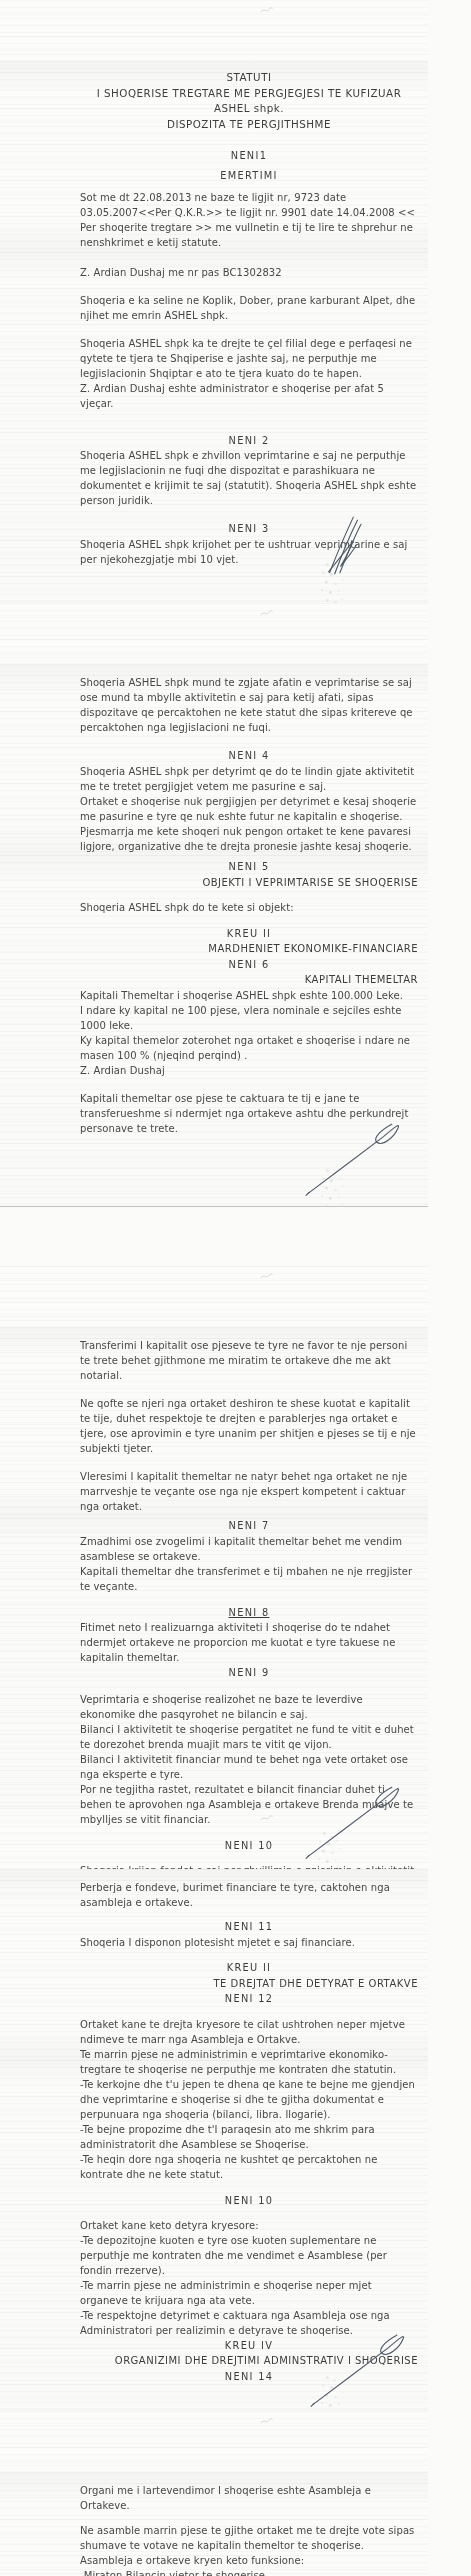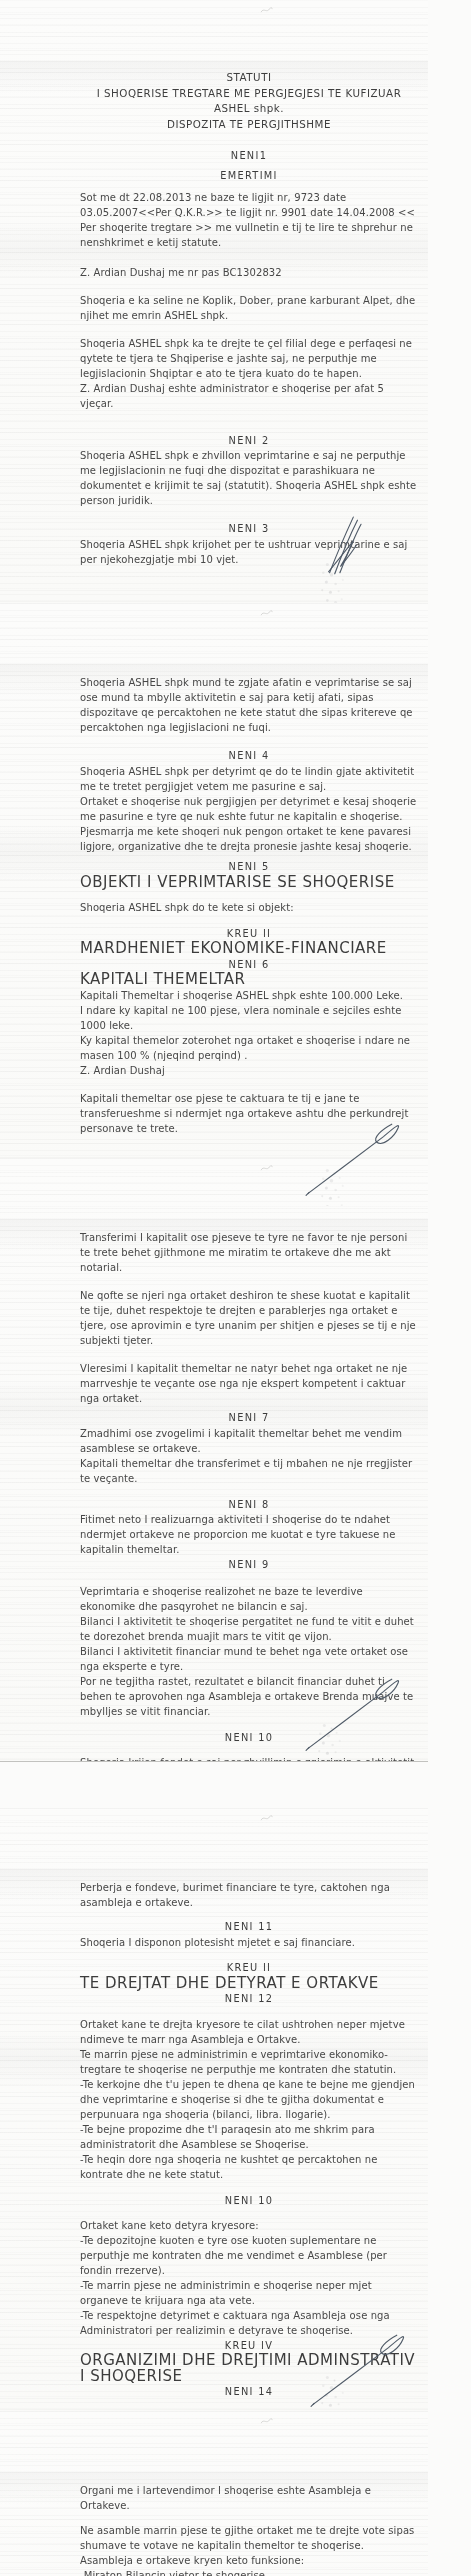--- a/index.html
+++ b/index.html
@@ -12,21 +12,21 @@
           repeating-linear-gradient(180deg, rgba(120,120,120,0.028) 0 1px, rgba(255,255,255,0) 1px 12px),
           linear-gradient(180deg,#fcfcfb,#fafaf8);}
   .page::before{content:"";position:absolute;left:0;top:61px;width:100%;height:33px;
         background:linear-gradient(rgba(135,135,135,0.07),rgba(135,135,135,0.0));}
   .page::after{content:"";position:absolute;left:0;top:222px;width:100%;height:57px;
         background:linear-gradient(rgba(135,135,135,0.0),rgba(135,135,135,0.055),rgba(135,135,135,0.0));}
   .content{position:absolute;left:80px;top:0;width:338px;z-index:2;}
   .b{margin:0;}
   .title{font-size:10.3px;line-height:15.5px;text-align:center;letter-spacing:0.5px;color:#3e3e3e;}
   .h{font-size:9.8px;line-height:15.5px;text-align:center;letter-spacing:1.3px;color:#3c3c3c;}
-  .hc{font-size:15px;line-height:15.5px;text-align:left;letter-spacing:0.5px;color:#3c3c3c;}
+  .hc{font-size:10px;line-height:15.5px;text-align:right;letter-spacing:0.5px;color:#3c3c3c;}
   .p{font-size:10px;line-height:15px;letter-spacing:0.1px;}
   .sig{position:absolute;z-index:3;}
   .sig svg path{fill:none;stroke:#505b68;stroke-width:2.2;stroke-linecap:round;}
   .stamp{position:absolute;z-index:1;opacity:0.8;}
   .fold{position:absolute;left:260px;top:6.2px;z-index:1;opacity:0.45;}
   .fold svg path{fill:none;stroke:#9a9a97;stroke-width:1.5;}
 </style>
 </head>
 <body>
 
@@ -130,34 +130,34 @@
             <circle cx="36" cy="64" r="3" opacity="0.24"></circle>
       <circle cx="52" cy="62" r="2" opacity="0.15"></circle>
             <circle cx="30" cy="80" r="2.5" opacity="0.2"></circle>
       <circle cx="46" cy="84" r="3" opacity="0.16"></circle>
             <circle cx="58" cy="78" r="2" opacity="0.12"></circle>
       <circle cx="24" cy="94" r="2" opacity="0.15"></circle>
     </g>
   </svg>
 </div>
     </div>
-    <div class="page" style="top: 1158px;">
+    <div class="page" style="top: 1266px;">
       <div class="fold">
   <svg width="13.4" height="9.3" viewBox="0 0 26 18">
     <path d="M2 12 C7 2 13 15 19 5 C21 2 23 3 24 6"></path>
   </svg>
 </div>
       <div class="content">
         <div class="b p" style="margin-top: 72px;">Transferimi I kapitalit ose pjeseve te tyre ne favor te nje personi te trete behet gjithmone me miratim te ortakeve dhe me akt notarial.</div>
         <div class="b p" style="margin-top: 13px;">Ne qofte se njeri nga ortaket deshiron te shese kuotat e kapitalit te tije, duhet respektoje te drejten e parablerjes nga ortaket e tjere, ose aprovimin e tyre unanim per shitjen e pjeses se tij e nje subjekti tjeter.</div>
         <div class="b p" style="margin-top: 13px;">Vleresimi I kapitalit themeltar ne natyr behet nga ortaket ne nje marrveshje te veçante ose nga nje ekspert kompetent i caktuar nga ortaket.</div>
         <div class="b h" style="margin-top: 4.1px;">NENI  7</div>
         <div class="b p">Zmadhimi ose zvogelimi i kapitalit themeltar behet me vendim asamblese se ortakeve.</div>
         <div class="b p">Kapitali themeltar dhe transferimet e tij mbahen ne nje rregjister te veçante.</div>
-        <div class="b h" style="margin-top: 11.3px;">NENI  8</div>
+        <div class="b h" style="margin-top: 11.3px; text-decoration: underline;">NENI  8</div>
         <div class="b p">Fitimet neto I realizuarnga aktiviteti I shoqerise do te ndahet ndermjet ortakeve ne proporcion me kuotat e tyre takuese ne kapitalin themeltar.</div>
         <div class="b h" style="">NENI  9</div>
         <div class="b p" style="margin-top: 11.3px;">Veprimtaria e shoqerise realizohet ne baze te leverdive ekonomike dhe pasqyrohet ne bilancin e saj.</div>
         <div class="b p">Bilanci I aktivitetit te shoqerise pergatitet ne fund te vitit e duhet te dorezohet brenda muajit mars te vitit qe vijon.</div>
         <div class="b p">Bilanci I aktivitetit financiar mund te behet nga vete ortaket ose nga eksperte e tyre.</div>
         <div class="b p">Por ne tegjitha rastet, rezultatet e bilancit financiar duhet ti behen te aprovohen nga Asambleja e ortakeve Brenda muajve te mbylljes se vitit financiar.</div>
         <div class="b h" style="margin-top: 11.3px;">NENI 10</div>
         <div class="b p" style="margin-top: 9.3px;">Shoqeria krijon fondet e saj per zhvillimin e zgjerimin e aktivitetit.</div>
       </div>
       <div class="sig" style="left: 304px; top: 515px;">

